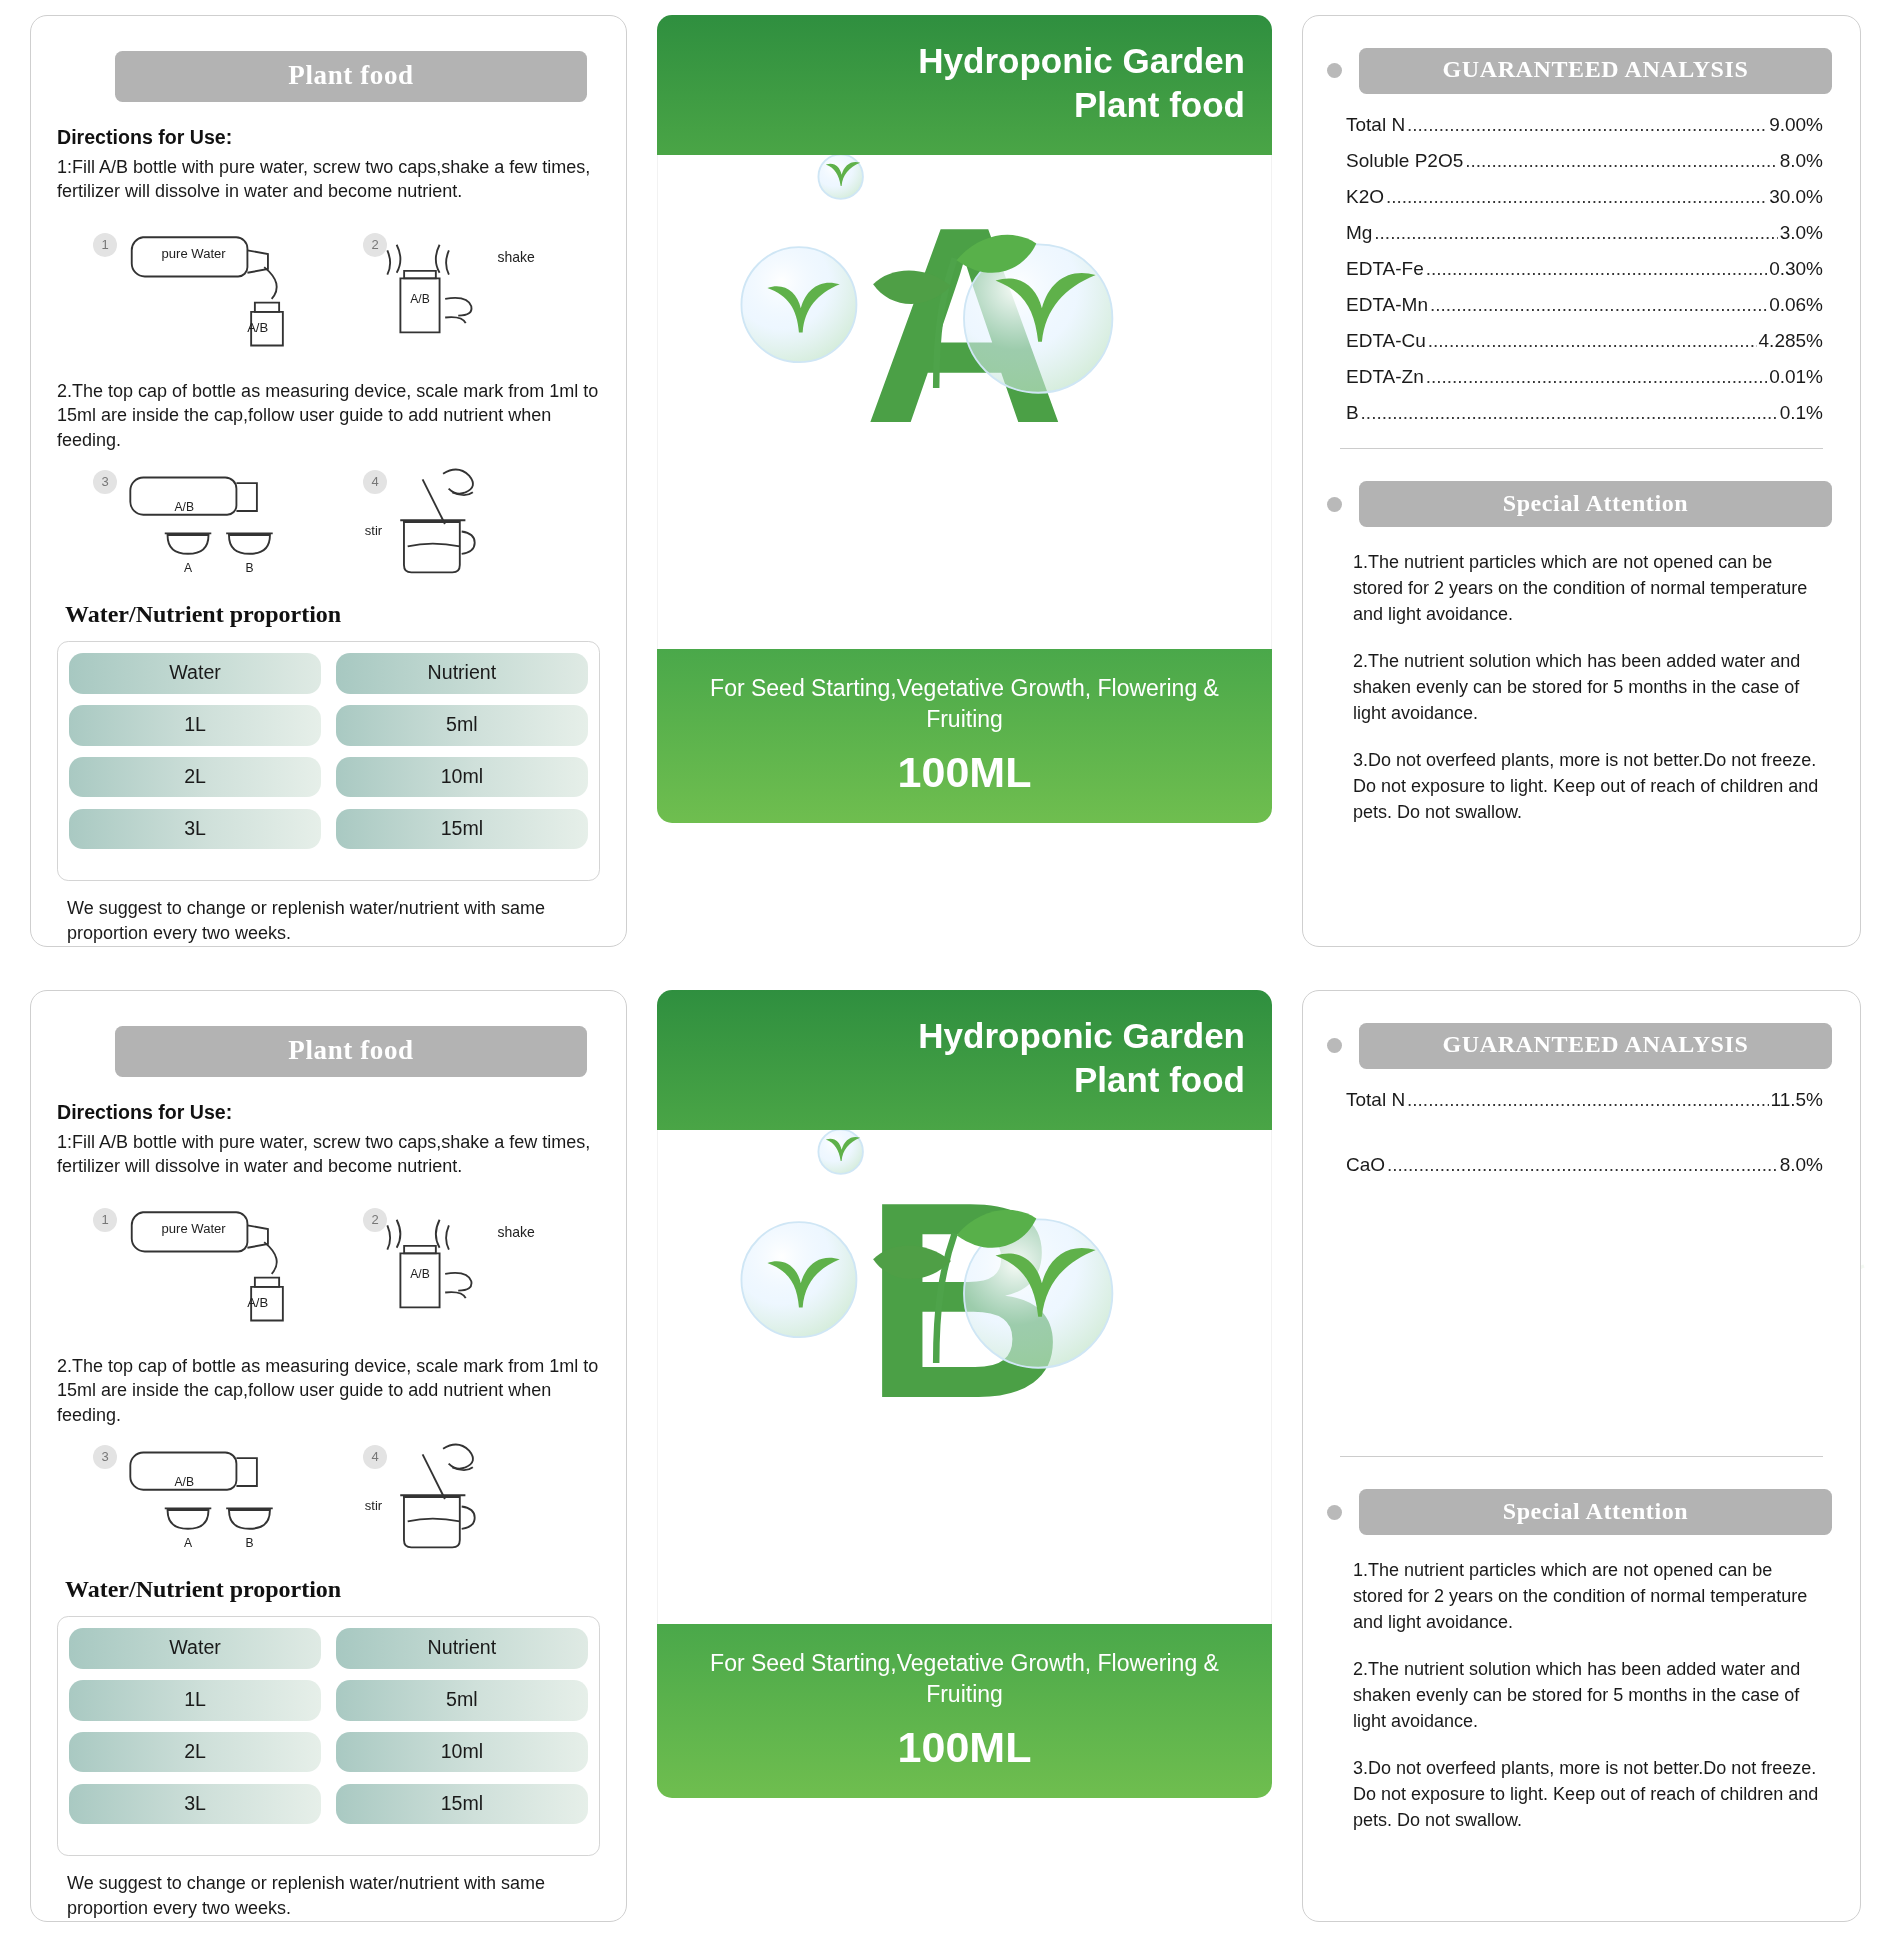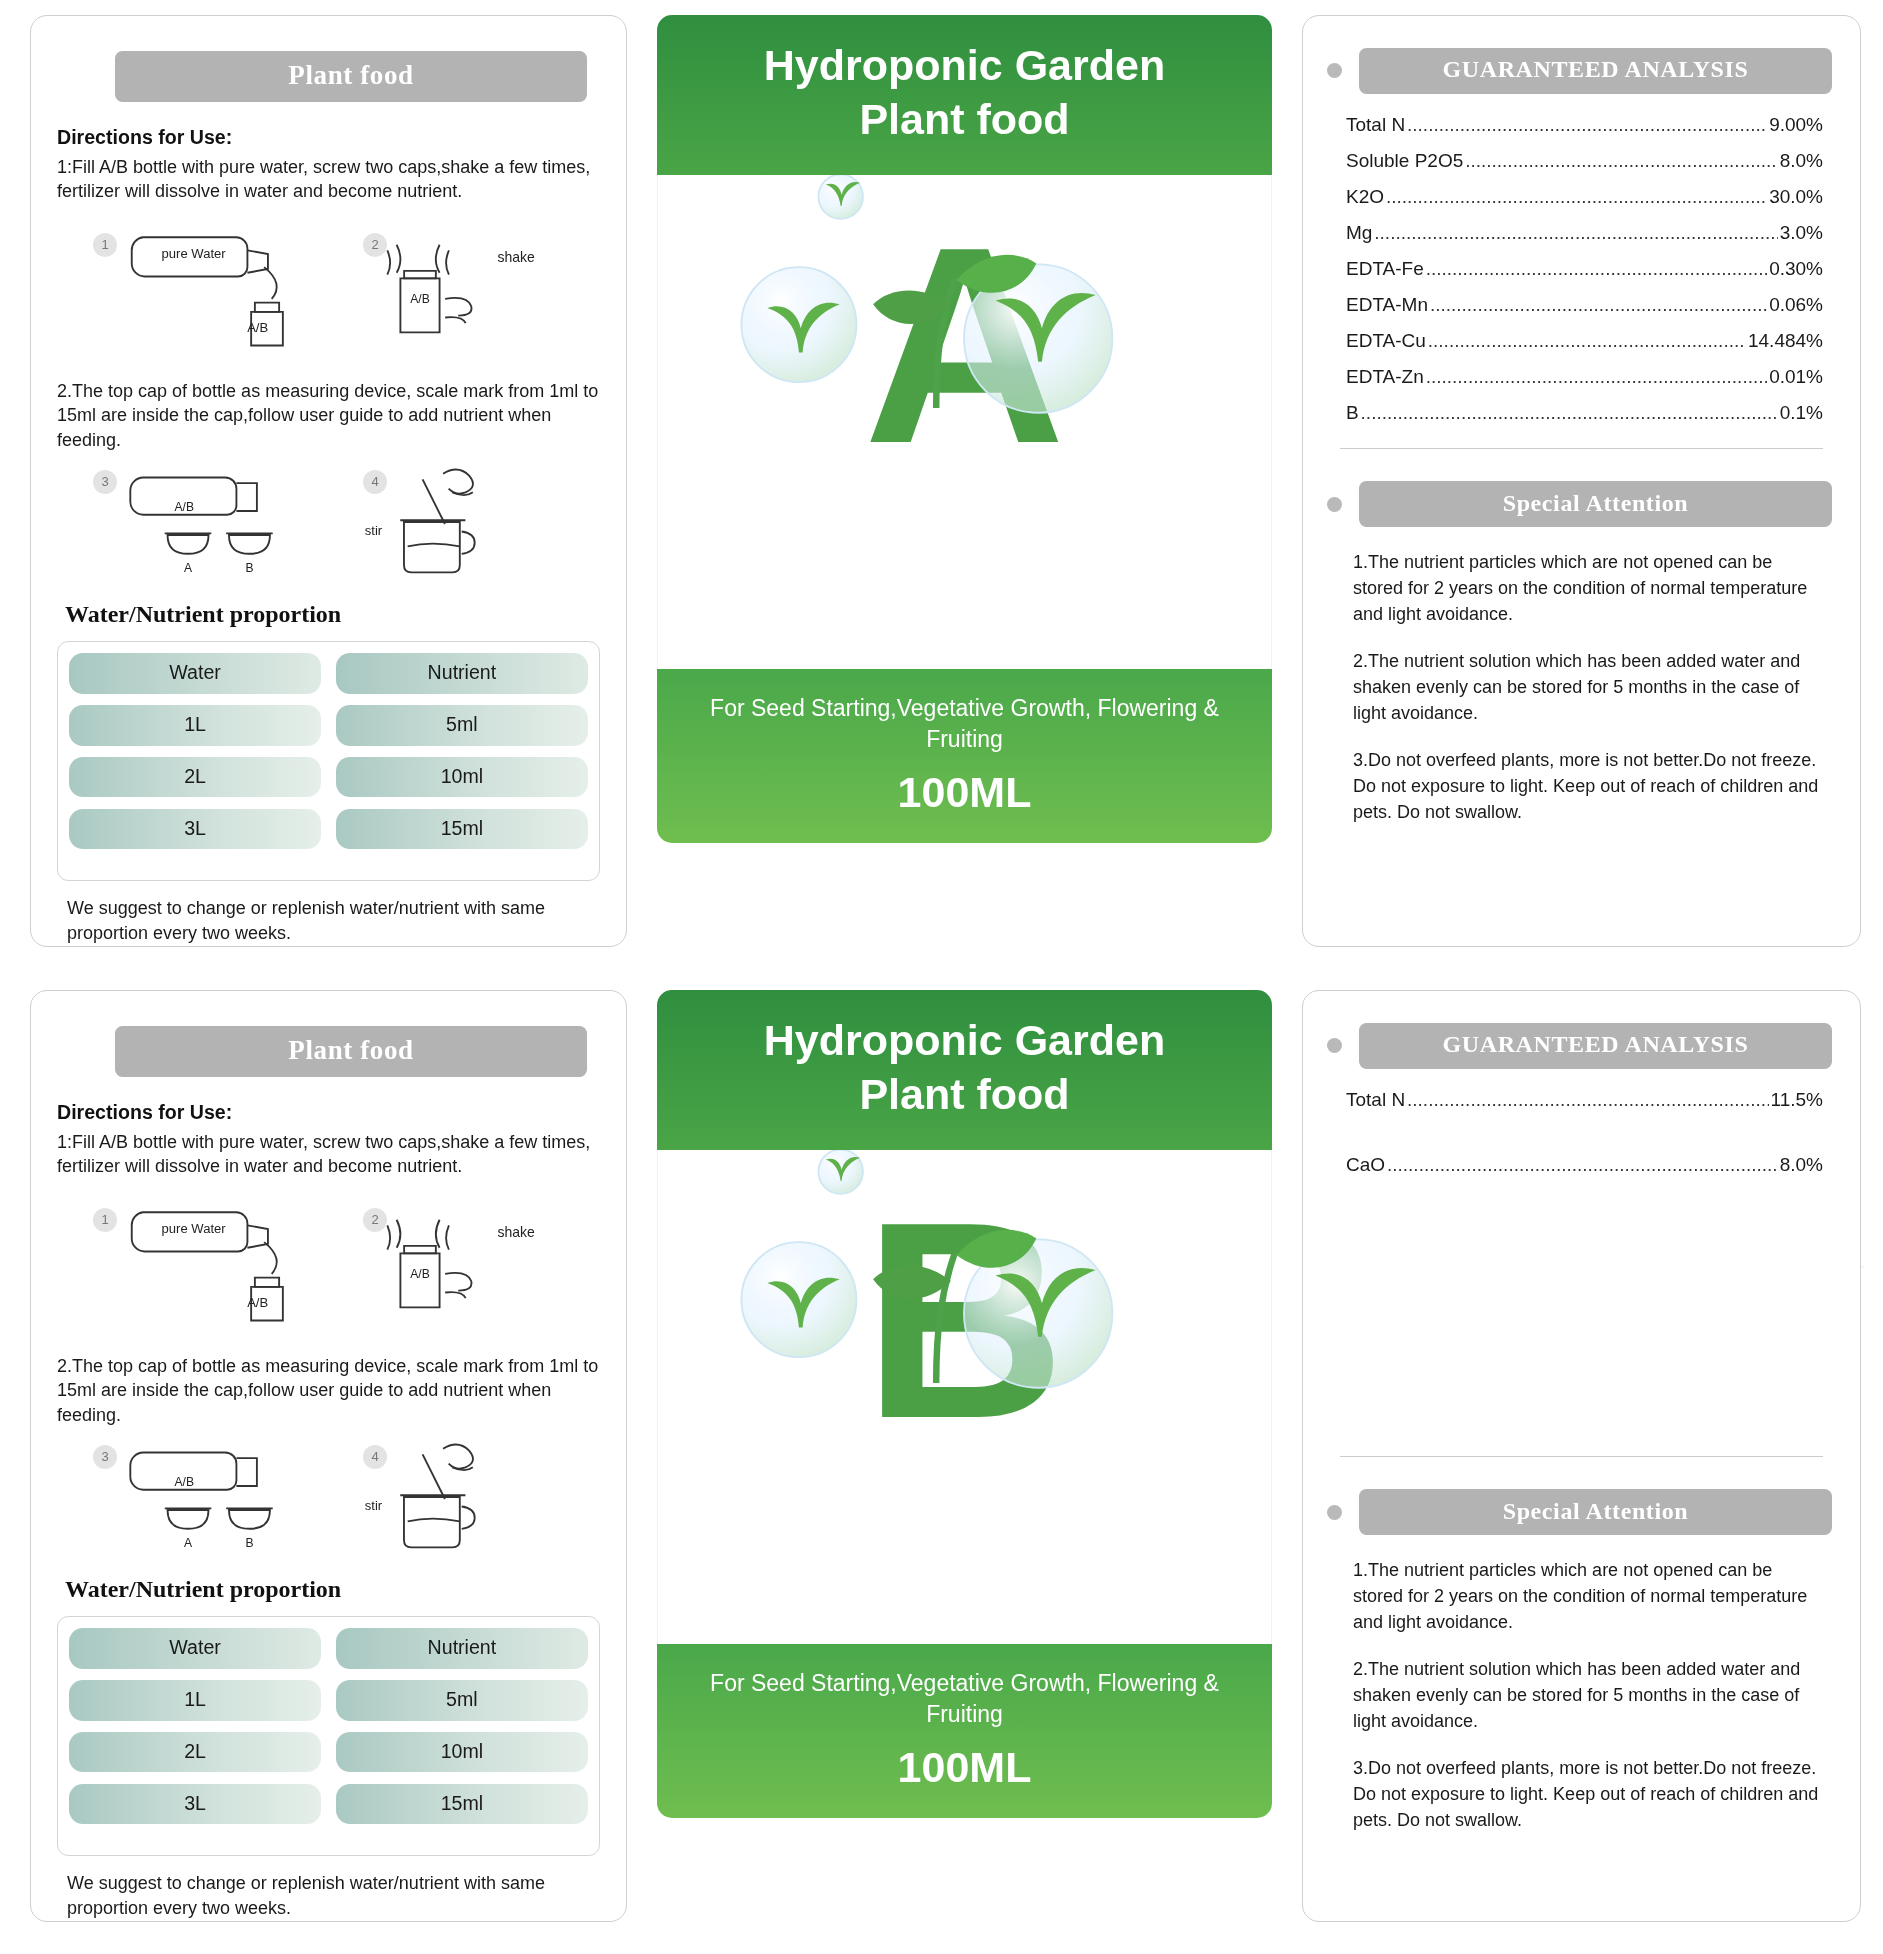--- a/index.html
+++ b/index.html
@@ -52,23 +52,23 @@
   .trow:last-child { margin-bottom: 16px; }
   .cell { flex: 1; border-radius: 14px; text-align: center; font-size: 19.6px; color: #1a1a1a;
           padding: 8.4px 0 9.3px;
           background: linear-gradient(90deg, #a9c9c2 0%, #cfe0da 55%, #e6efe9 100%); }
   .cell.hdr { background: linear-gradient(90deg, #a7c8c1 0%, #c9ddd6 60%, #dfeae4 100%); }
   .note { margin: 15px 26px 0 36px; font-size: 18px; line-height: 1.35; color: #1a1a1a; }
 
   
   .mid-head {
     background: linear-gradient(180deg, #2f8f3f 0%, #4aa546 100%);
-    border-radius: 15px 15px 0 0; padding: 24px 11px 28px;
-    text-align: center; color: #fff;
-    font-weight: bold; font-size: 43px; line-height: 1.25;
+    border-radius: 15px 15px 0 0; padding: 24px 27px 28px;
+    text-align: right; color: #fff;
+    font-weight: bold; font-size: 35px; line-height: 1.25;
   }
   .mid-body { background: #fff; height: 494px; position: relative; border-left: 1.9px solid #f2f2f2;
               border-right: 1.9px solid #f2f2f2; }
   .mid-foot {
     background: linear-gradient(180deg, #4aa84a 0%, #6fbe4f 100%);
     border-radius: 0 0 15px 15px; color: #fff; text-align: center;
     padding: 24px 22.4px 26px;
   }
   .mid-foot .sub { font-size: 23px; line-height: 1.35; }
   .mid-foot .vol { font-size: 43px; font-weight: bold; margin-top: 13px; }
@@ -257,21 +257,21 @@
             <span class="ga-val">0.30%</span>
           </div>
         <div class="ga-item">
             <span class="ga-name">EDTA-Mn</span>
             <span class="ga-dots">................................................................................</span>
             <span class="ga-val">0.06%</span>
           </div>
         <div class="ga-item">
             <span class="ga-name">EDTA-Cu</span>
             <span class="ga-dots">................................................................................</span>
-            <span class="ga-val">14.484%</span>
+            <span class="ga-val">4.285%</span>
           </div>
         <div class="ga-item">
             <span class="ga-name">EDTA-Zn</span>
             <span class="ga-dots">................................................................................</span>
             <span class="ga-val">0.01%</span>
           </div>
         <div class="ga-item">
             <span class="ga-name">B</span>
             <span class="ga-dots">................................................................................</span>
             <span class="ga-val">0.1%</span>

